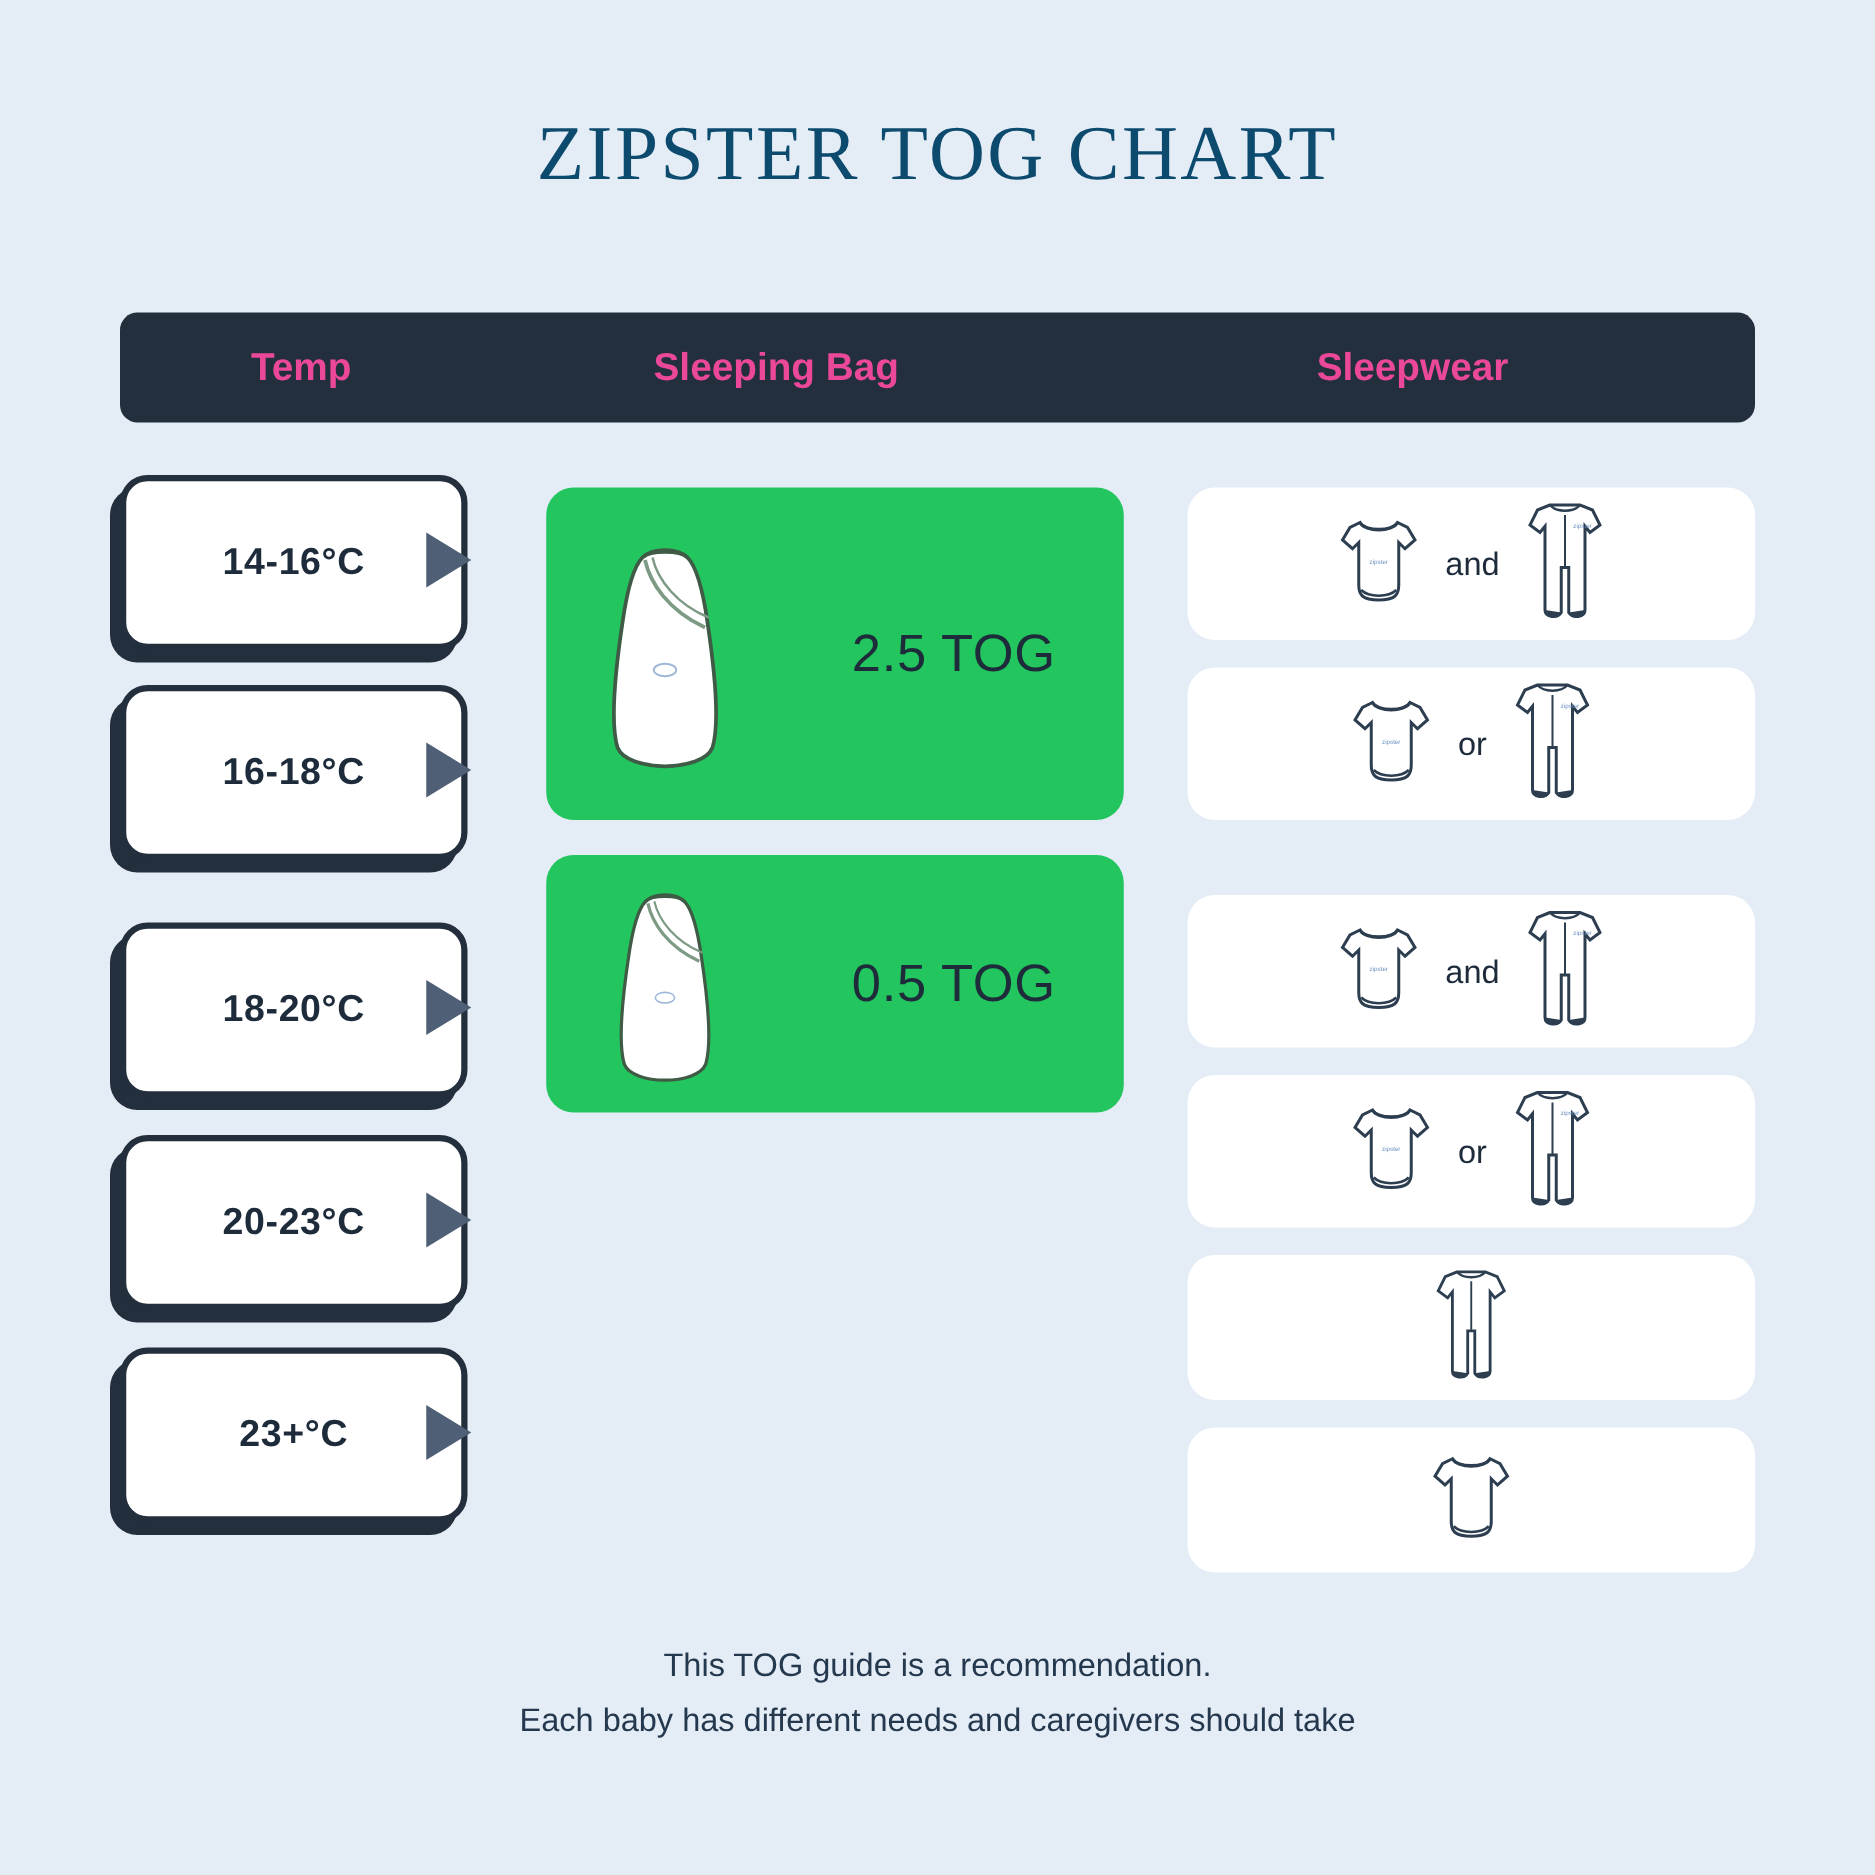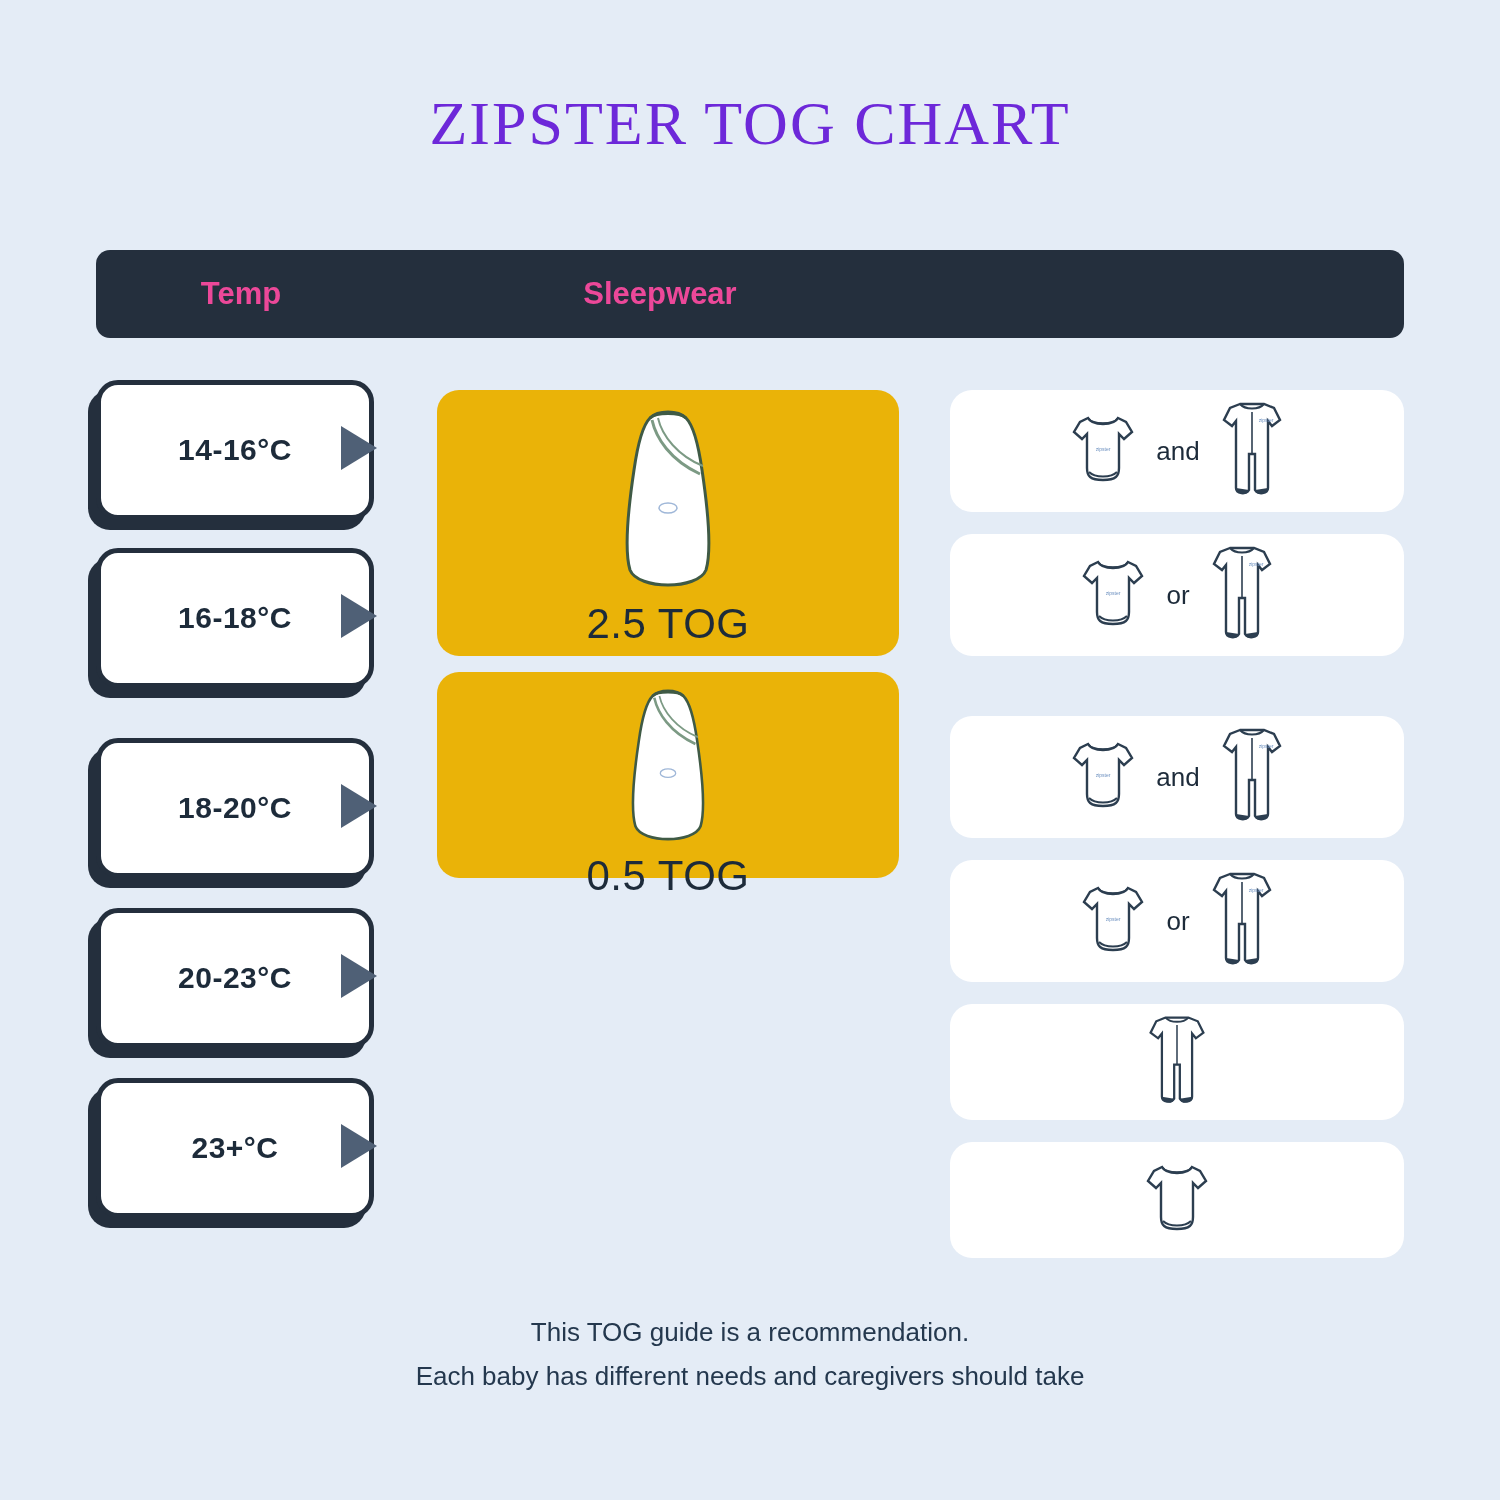--- a/index.html
+++ b/index.html
@@ -22,21 +22,21 @@
   
   .title {
     position: absolute;
     top: 88px;
     left: 0;
     width: 1500px;
     text-align: center;
     font-family: "Liberation Serif", serif;
     font-size: 62px;
     letter-spacing: 2px;
-    color: #6d28d9;
+    color: #0c4a6e;
     font-weight: 400;
   }
 
   
   .header-bar {
     position: absolute;
     left: 96px;
     top: 250px;
     width: 1308px;
     height: 88px;
@@ -99,27 +99,26 @@
   }
 
   
   .bag-col {
     position: absolute;
     left: 437px;
     top: 390px;
     width: 462px;
   }
   .bag-card {
-    background: #eab308;
+    background: #22c55e;
     border-radius: 22px;
     display: flex;
     align-items: center;
-    margin-bottom: 16px;
+    margin-bottom: 28px;
     box-sizing: border-box;
-    flex-direction: column;
   }
   .bag-card .bag-img {
     width: 190px;
     display: flex;
     justify-content: center;
     align-items: center;
   }
   .bag-label {
     flex: 1;
     font-size: 42px;
@@ -171,20 +170,21 @@
 </style>
 </head>
 <body>
 
 <div class="page">
 
   <div class="title">ZIPSTER TOG CHART</div>
 
   <div class="header-bar">
     <div class="header-cell hc-temp">Temp</div>
+    <div class="header-cell hc-bag">Sleeping Bag</div>
     <div class="header-cell hc-wear">Sleepwear</div>
   </div>
 
   <div class="temp-col">
 
     <div class="temp-pill-wrap">
       <div class="temp-pill">
         <span class="temp-text">14-16°C</span>
       </div>
       <div class="temp-arrow"></div>

